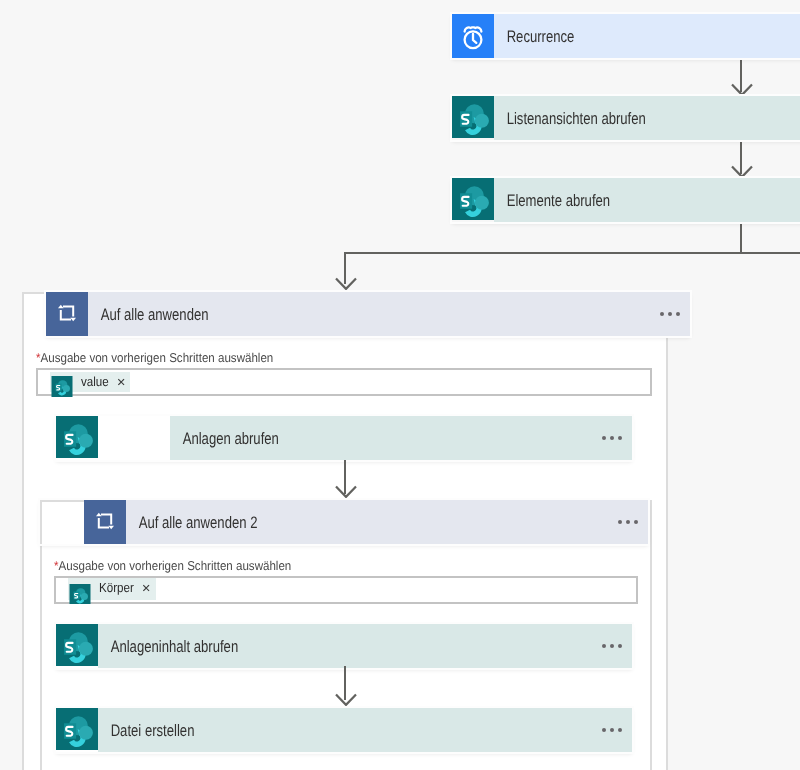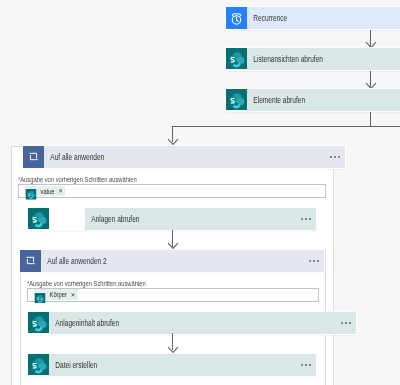--- a/index.html
+++ b/index.html
@@ -163,21 +163,21 @@
     </div>
   </div>
 
   <div class="vline" style="left:172px;top:229.5px;height:17px;"></div>
   <svg class="arrowhead" style="left:166.5px;top:241.5px;width:12px;height:8px;" viewBox="0 0 12 8">
       <path d="M1 1.2 L6 6.4 L11 1.2" fill="none" stroke="#62625f" stroke-width="1.1"></path>
     </svg>
 
   <div class="scope" style="left:19.5px;top:250px;width:306px;height:135px;border-bottom:none;"></div>
 
-  <div class="card" style="left:20px;top:250px;width:304px;">
+  <div class="card" style="left:20px;top:250px;width:304px;padding-left:22px;">
     <div class="ic" style="background: rgb(71, 101, 154);"><svg width="21" height="21" viewBox="0 0 42 42">
           <g fill="none" stroke="#fff" stroke-width="2.0" stroke-linecap="butt" stroke-linejoin="miter">
             <path d="M17.0 14.6 L27.2 14.6 L27.2 24.4"></path>
             <path d="M25.0 27.4 L14.8 27.4 L14.8 18.0"></path>
           </g>
           <path d="M14.8 12.8 L17.6 16.2 L12.0 16.2 Z" fill="#fff"></path>
           <path d="M27.2 29.2 L24.4 25.8 L30.0 25.8 Z" fill="#fff"></path>
         </svg></div>
     <div class="bodyarea b-grey">
       <span class="lbl">Auf alle anwenden 2</span>
@@ -202,21 +202,21 @@
               <circle cx="29.4" cy="24.6" r="6.6" fill="#2aaab2"></circle>
               <rect x="8.8" y="15.6" width="11.4" height="14.6" fill="#118d94"></rect>
               <path d="M16.8 19.0 L12.9 19.0 a2.0 2.0 0 0 0 -0.3 4.0 l2.8 0.7 a1.95 1.95 0 0 1 -0.3 3.7 l-3.8 0" fill="none" stroke="#ffffff" stroke-width="2.0" stroke-linecap="round"></path>
             </g>
           </svg></span>
       <span class="ttxt">Körper</span>
       <span class="tx">✕</span>
     </span>
   </div>
 
-  <div class="card" style="left:28px;top:312px;width:328px;justify-content:center;">
+  <div class="card" style="left:28px;top:312px;width:288px;justify-content:center;">
     <div class="ic"><svg width="21" height="21" viewBox="0 0 42 42">
           <rect width="42" height="42" fill="#076e74"></rect>
           <g transform="translate(21,21) scale(1.06) translate(-21,-21)">
             <circle cx="22.3" cy="17.9" r="8.9" fill="#1d9aa2"></circle>
             <path d="M21.6 21.0 L26.4 23.8 a7.9 7.9 0 0 1 -1.5 13.0 a8.1 8.1 0 0 1 -11.4 -3.2 l4.7 -2.5 a3.1 3.1 0 0 0 4.3 1.2 a3.2 3.2 0 0 0 0.7 -5.2 z" fill="#35d1dd"></path>
             <circle cx="29.4" cy="24.6" r="6.6" fill="#2aaab2"></circle>
             <rect x="8.8" y="15.6" width="11.4" height="14.6" fill="#118d94"></rect>
             <path d="M16.8 19.0 L12.9 19.0 a2.0 2.0 0 0 0 -0.3 4.0 l2.8 0.7 a1.95 1.95 0 0 1 -0.3 3.7 l-3.8 0" fill="none" stroke="#ffffff" stroke-width="2.0" stroke-linecap="round"></path>
           </g>
         </svg></div>

